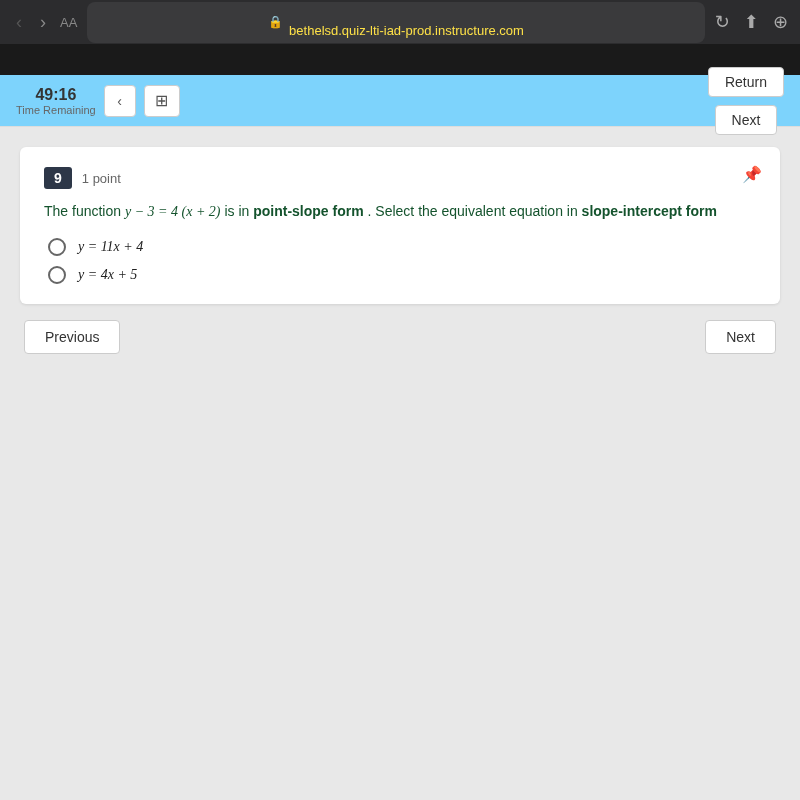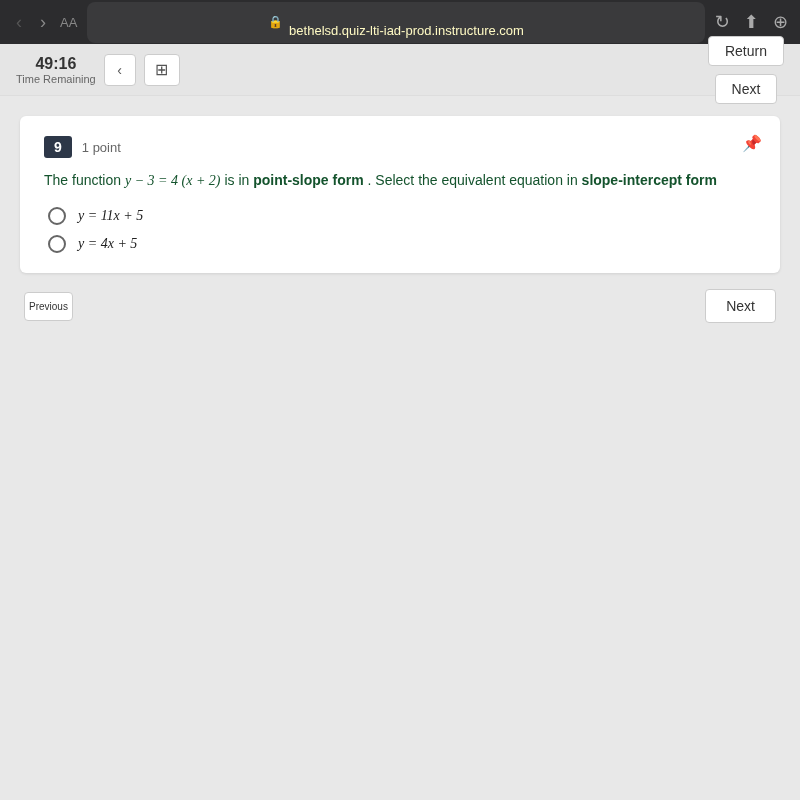--- a/index.html
+++ b/index.html
@@ -47,41 +47,42 @@
       gap: 6px;
       justify-content: center;
     }
 
     .lock-icon {
       color: #aaa;
       font-size: 12px;
     }
 
     .url-text {
-      color: #fef9c3;
+      color: #fde047;
       font-size: 13px;
       margin-top: 16px;
     }
 
     .browser-actions {
       display: flex;
       gap: 14px;
       align-items: center;
       color: #aaa;
       font-size: 18px;
     }
 
     .quiz-toolbar {
-      background: #e5e5e5;
+      background: #7dd3fc;
       border-bottom: 1px solid #ddd;
       padding: 8px 16px;
       display: flex;
       align-items: center;
       justify-content: space-between;
       height: 52px;
+      margin-top: 31px;
     }
 
     .timer-section {
       display: flex;
       align-items: center;
       gap: 8px;
     }
 
     .timer-value {
       font-size: 16px;
@@ -245,22 +246,22 @@
       justify-content: space-between;
       align-items: center;
       margin-top: 8px;
       padding: 0 4px;
     }
 
     .prev-btn {
       border: 1px solid #ccc;
       background: white;
       border-radius: 4px;
-      padding: 8px 4px;
-      font-size: 10px;
+      padding: 8px 20px;
+      font-size: 14px;
       color: #333;
       cursor: pointer;
     }
 
     .next-btn-bottom {
       border: 1px solid #ccc;
       background: white;
       border-radius: 4px;
       padding: 8px 20px;
       font-size: 14px;
@@ -323,21 +324,21 @@
       <span> is in </span>
       <span class="bold">point-slope form</span>
       <span>. Select the equivalent equation in </span>
       <span class="bold">slope-intercept form</span>
     </div>
 
     <div class="answer-options">
 
       <div class="answer-option">
         <div class="radio-circle"></div>
-        <span class="option-text math">y = 11x + 5</span>
+        <span class="option-text math">y = 11x + 4</span>
       </div>
 
 
 
       <div class="answer-option">
         <div class="radio-circle"></div>
         <span class="option-text math">y = 4x + 5</span>
       </div>
 
     </div>

